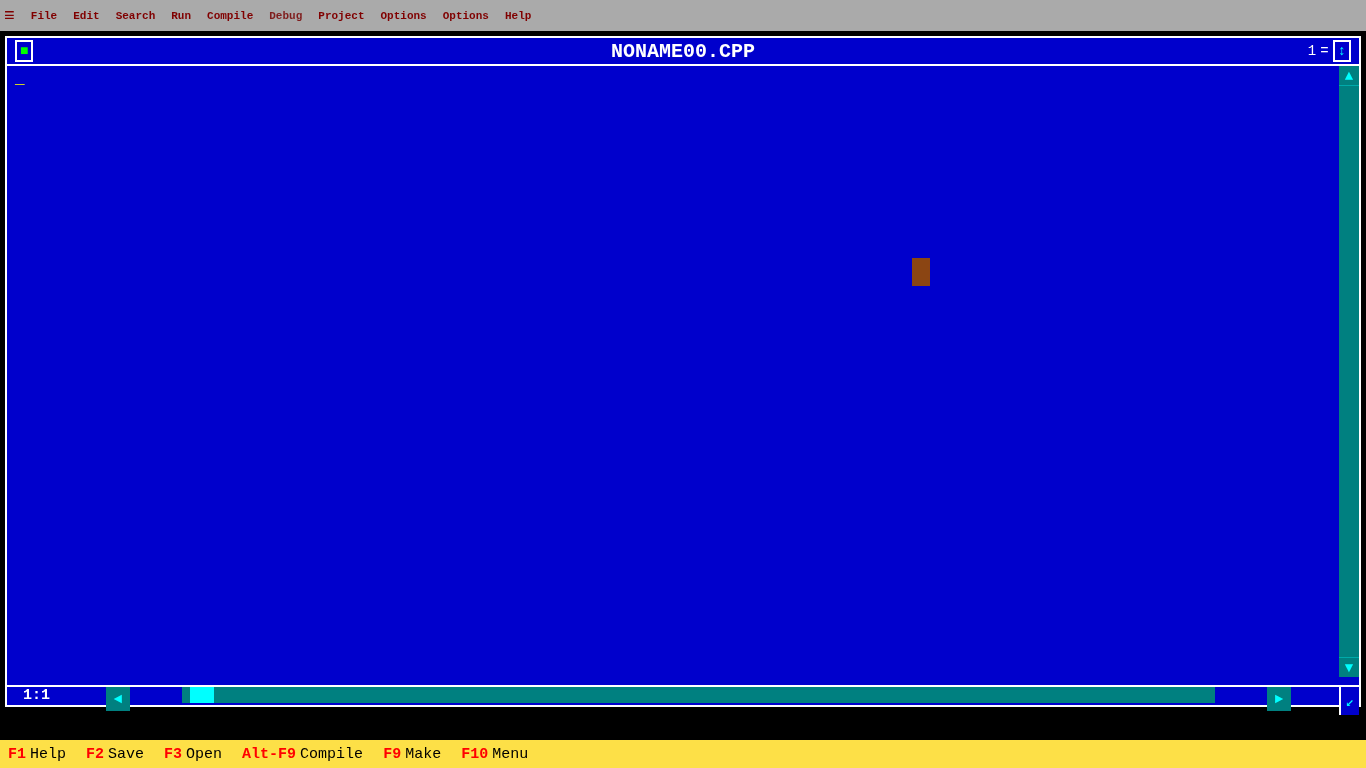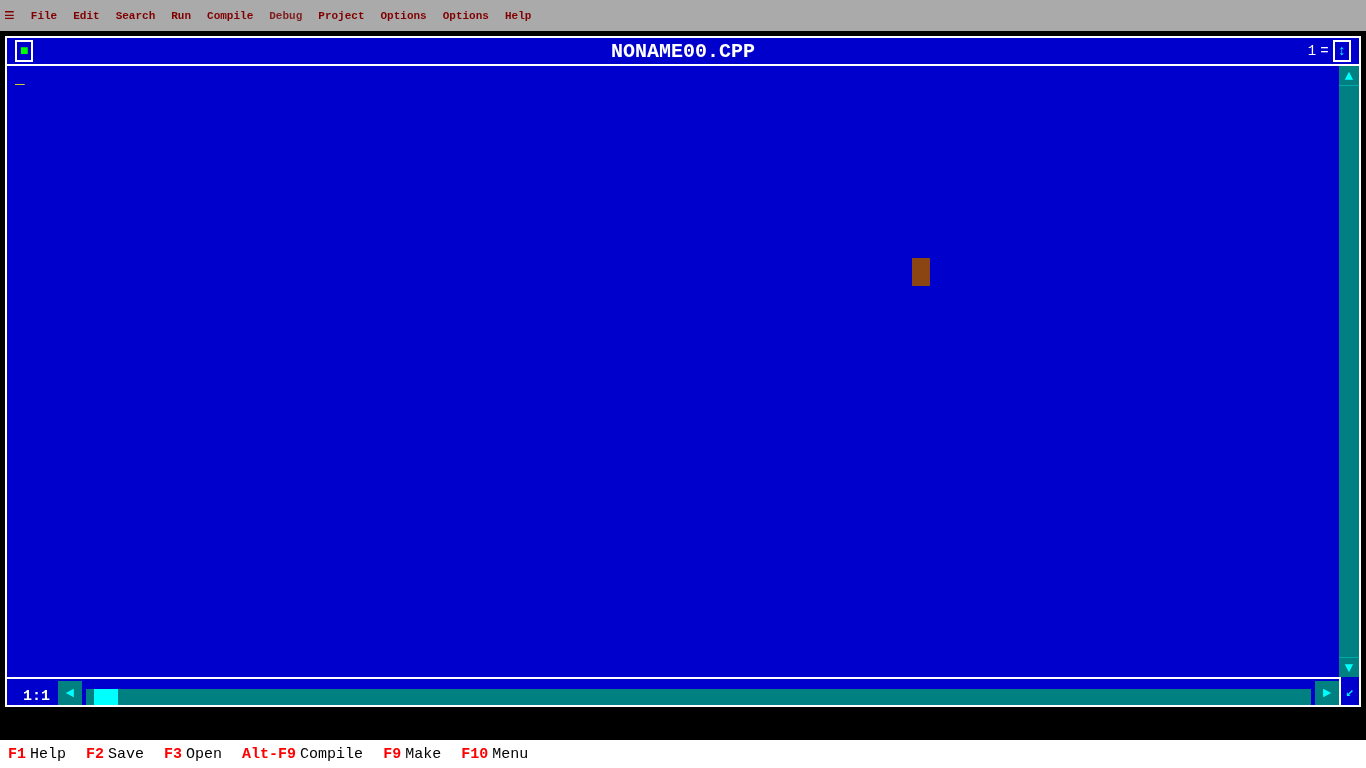--- a/index.html
+++ b/index.html
@@ -222,25 +222,26 @@
       font-size: 15px;
       margin-right: 16px;
     }
 
     
     #bottom-scroll-container {
       position: absolute;
       bottom: 0;
       left: 0;
       right: 0;
-      height: 28px;
+      height: 20px;
       background: #0000cc;
       border-top: 2px solid #fff;
       display: flex;
-      align-items: flex-end;
+      align-items: flex-start;
+      gap: 48px;
     }
 
     #pos-label {
       color: #fff;
       font-weight: bold;
       font-size: 15px;
       padding: 0 8px 0 16px;
       white-space: nowrap;
     }
 
@@ -346,21 +347,21 @@
       <div id="hscroll-area" style="background: rgb(0, 128, 128);">
         <div id="hscroll-thumb" style="background: rgb(0, 255, 255);"></div>
       </div>
       <div id="hscroll-arrow-right" style="background: rgb(0, 128, 128); color: rgb(0, 255, 255);">►</div>
       <div id="corner-resize" style="background: rgb(0, 0, 204); color: rgb(0, 255, 255); border-left-color: rgb(255, 255, 255);">↙</div>
     </div>
 
   </div>
 </div>
 
-<div id="function-bar" style="background: #ffffff;">
+<div id="function-bar" style="background: #fde047;">
   <span class="fkey" style="color: rgb(255, 0, 0);">F1</span>
   <span class="fkey-label" style="color: rgb(0, 0, 0);">Help</span>
   <span class="fkey" style="color: rgb(255, 0, 0);">F2</span>
   <span class="fkey-label" style="color: rgb(0, 0, 0);">Save</span>
   <span class="fkey" style="color: rgb(255, 0, 0);">F3</span>
   <span class="fkey-label" style="color: rgb(0, 0, 0);">Open</span>
   <span class="fkey" style="color: rgb(255, 0, 0); text-align: right;">Alt-F9</span>
   <span class="fkey-label" style="color: rgb(0, 0, 0);">Compile</span>
   <span class="fkey" style="color: rgb(255, 0, 0);">F9</span>
   <span class="fkey-label" style="color: rgb(0, 0, 0);">Make</span>

